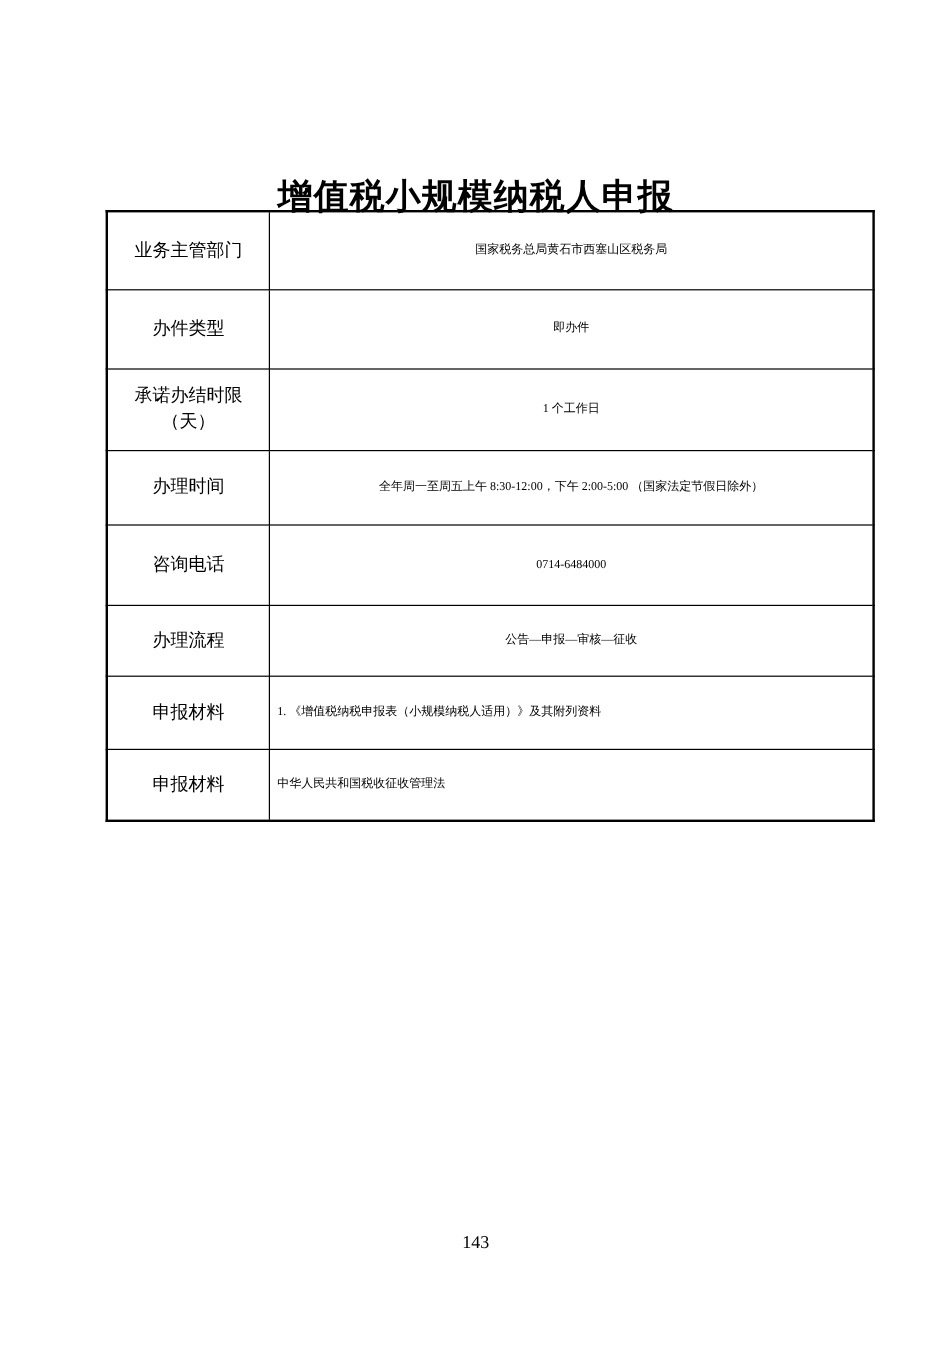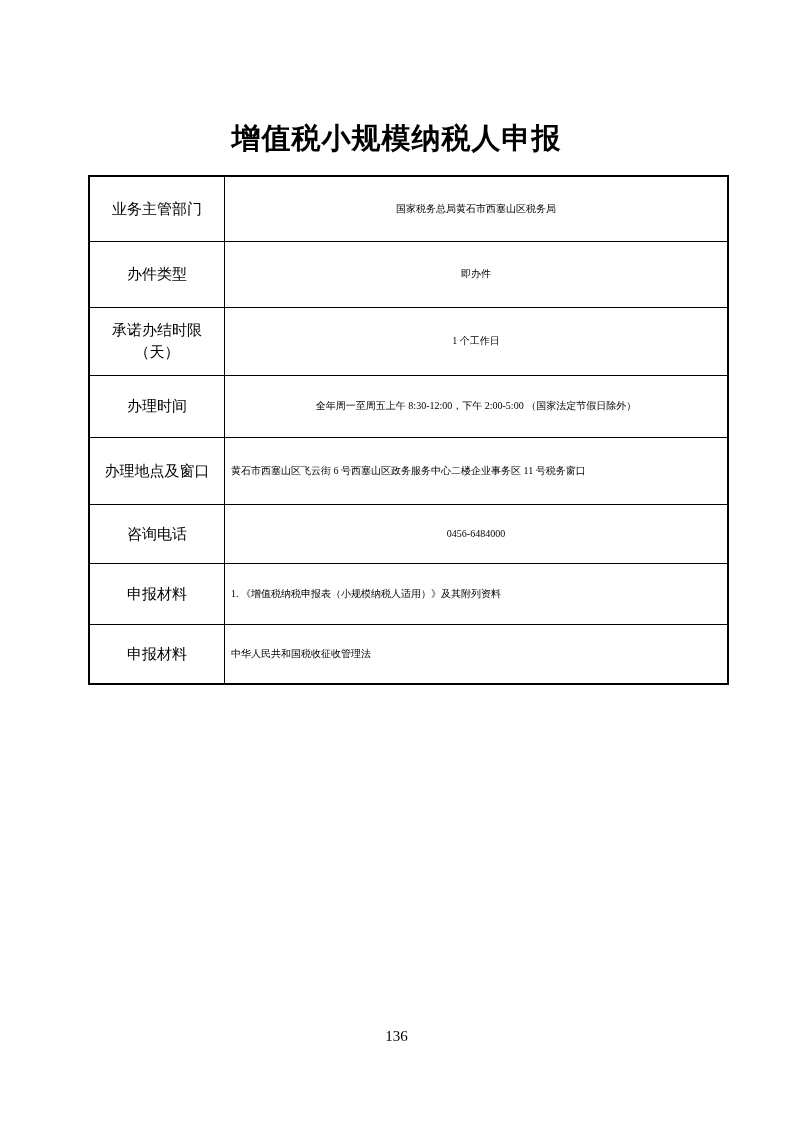--- a/index.html
+++ b/index.html
@@ -9,21 +9,21 @@
   }
   body {
     width: 793px;
     height: 1122px;
     position: relative;
     color: #000000;
     font-family: "Liberation Serif", serif;
   }
   .doc-title {
     position: absolute;
-    top: 120px;
+    top: 146px;
     left: 0;
     width: 100%;
     margin: 0;
     text-align: center;
     font-family: "Liberation Serif", serif;
     font-size: 29px;
     line-height: 36px;
     font-weight: bold;
     letter-spacing: 1px;
   }
@@ -102,33 +102,33 @@
       <tr>
         <td class="lbl">承诺办结时限
 （天）</td>
         <td class="val">1 个工作日</td>
       </tr>
       <tr>
         <td class="lbl">办理时间</td>
         <td class="val">全年周一至周五上午 8:30-12:00，下午 2:00-5:00 （国家法定节假日除外）</td>
       </tr>
       <tr>
-        <td class="lbl">办理地点及窗口</td>
-        <td class="val left">黄石市西塞山区飞云街 6 号西塞山区政务服务中心二楼企业事务区 11 号税务窗口</td>
+        <td class="lbl">咨询电话</td>
+        <td class="val">0714-6484000</td>
       </tr>
       <tr>
-        <td class="lbl">咨询电话</td>
-        <td class="val">0456-6484000</td>
+        <td class="lbl">办理流程</td>
+        <td class="val">公告—申报—审核—征收</td>
       </tr>
       <tr>
         <td class="lbl">申报材料</td>
         <td class="val left">1. 《增值税纳税申报表（小规模纳税人适用）》及其附列资料</td>
       </tr>
       <tr>
         <td class="lbl">申报材料</td>
         <td class="val left">中华人民共和国税收征收管理法</td>
       </tr>
     </tbody>
   </table>
 
-  <div class="page-number">136</div>
+  <div class="page-number">143</div>
 
 </div>
 
 </body></html>

